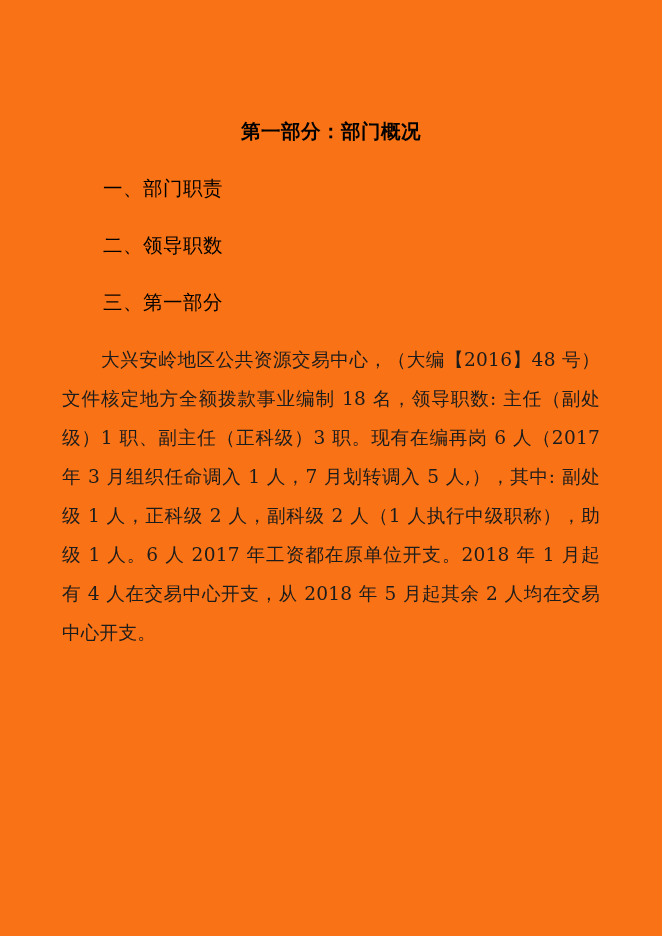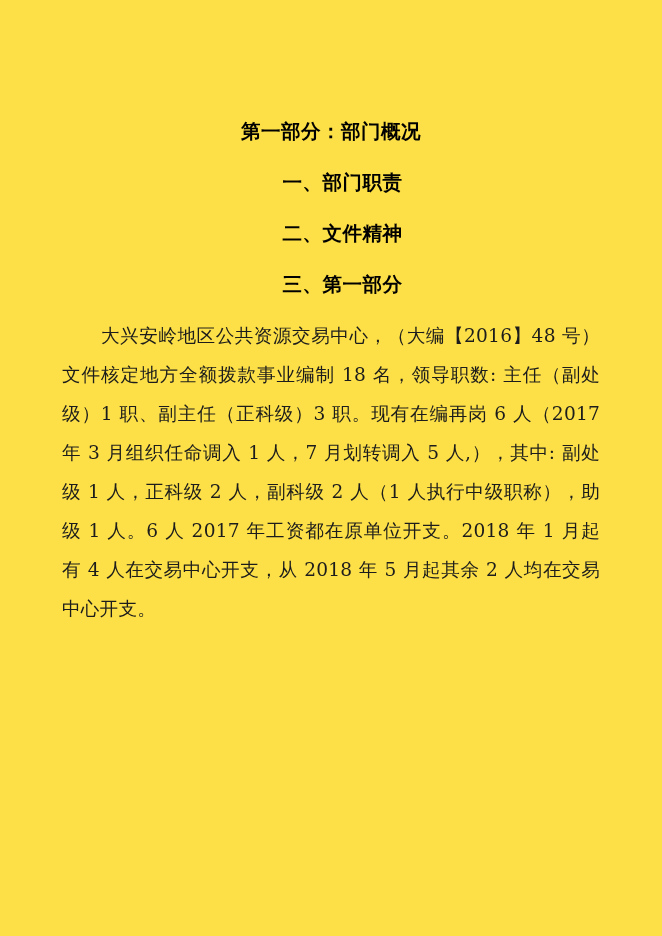--- a/index.html
+++ b/index.html
@@ -5,21 +5,21 @@
   html, body {
     margin: 0;
     padding: 0;
     background: #ffffff;
   }
 
   .page {
     position: relative;
     width: 662px;
     height: 936px;
-    background: #fde047;
+    background: #f97316;
     overflow: hidden;
     box-sizing: border-box;
     padding: 0;
   }
 
   .content {
     position: absolute;
     left: 62px;
     top: 0;
     width: 538px;
@@ -35,29 +35,28 @@
     color: #000000;
     letter-spacing: 0.5px;
     margin: 0;
     padding-top: 112px;
     white-space: pre;
   }
 
   
   .section-heading {
     font-family: "Liberation Sans", "DejaVu Sans", sans-serif;
-    font-weight: bold;
+    font-weight: normal;
     font-size: 19.5px;
     line-height: 39px;
     color: #000000;
-    margin: 12px;
+    margin: 18px;
     padding-left: 23px;
     letter-spacing: 0.5px;
     white-space: pre;
-    text-align: center;
   }
 
   
   .body-para {
     font-family: "DejaVu Serif", "Liberation Serif", serif;
     font-size: 18.6px;
     line-height: 39px;
     color: #1c1c1c;
     margin: 0;
     text-align: justify;
@@ -71,21 +70,21 @@
 <body>
 
 <div class="page">
   <div class="content">
 
     <h1 class="doc-title">第一部分：部门概况</h1>
 
     <h2 class="section-heading">一、部门职责</h2>
 
 
-    <h2 class="section-heading">二、文件精神</h2>
+    <h2 class="section-heading">二、领导职数</h2>
 
 
     <h2 class="section-heading">三、第一部分</h2>
 
     <p class="body-para">大兴安岭地区公共资源交易中心，（大编【2016】48 号）文件核定地方全额拨款事业编制 18 名，领导职数: 主任（副处级）1 职、副主任（正科级）3 职。现有在编再岗 6 人（2017 年 3 月组织任命调入 1 人，7 月划转调入 5 人,），其中: 副处级 1 人，正科级 2 人，副科级 2 人（1 人执行中级职称），助级 1 人。6 人 2017 年工资都在原单位开支。2018 年 1 月起有 4 人在交易中心开支，从 2018 年 5 月起其余 2 人均在交易中心开支。</p>
 
   </div>
 </div>
 
 </body></html>

